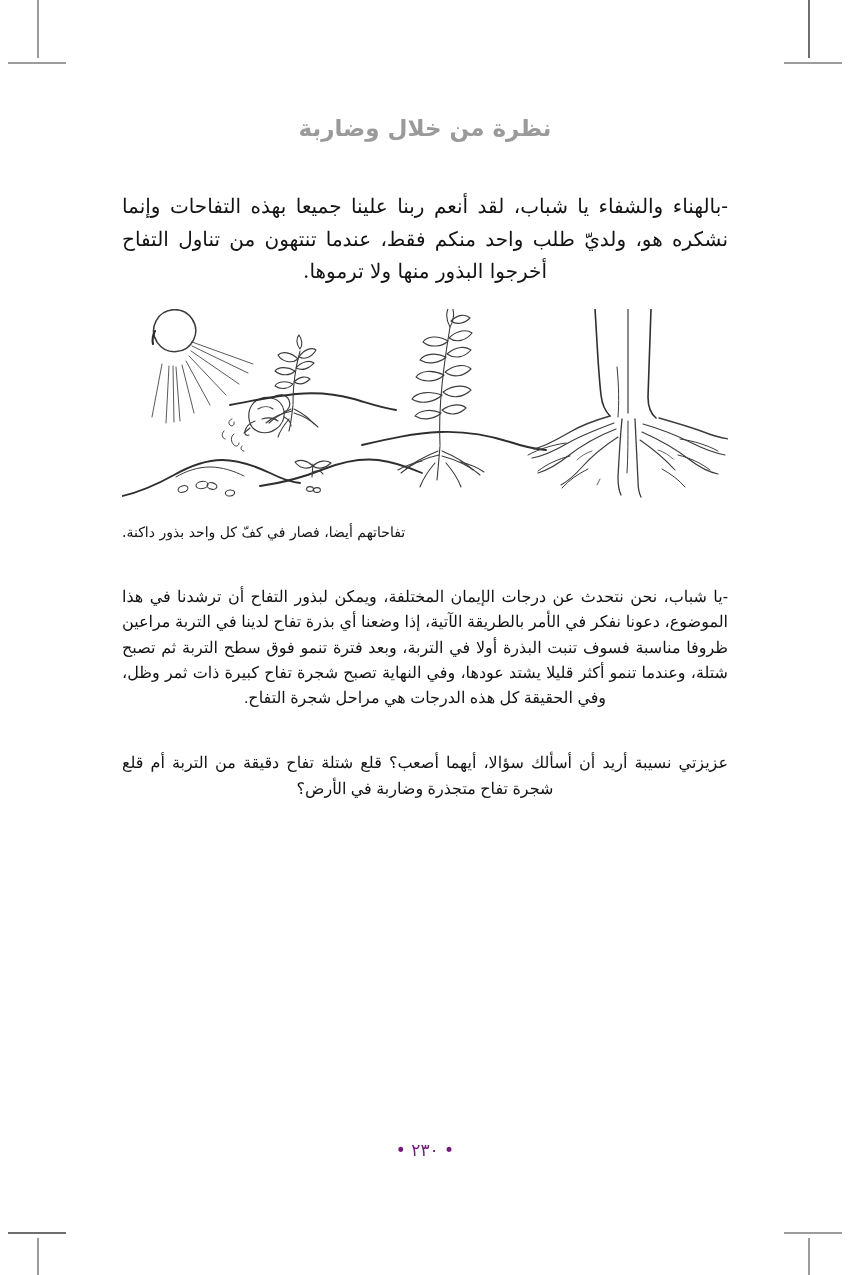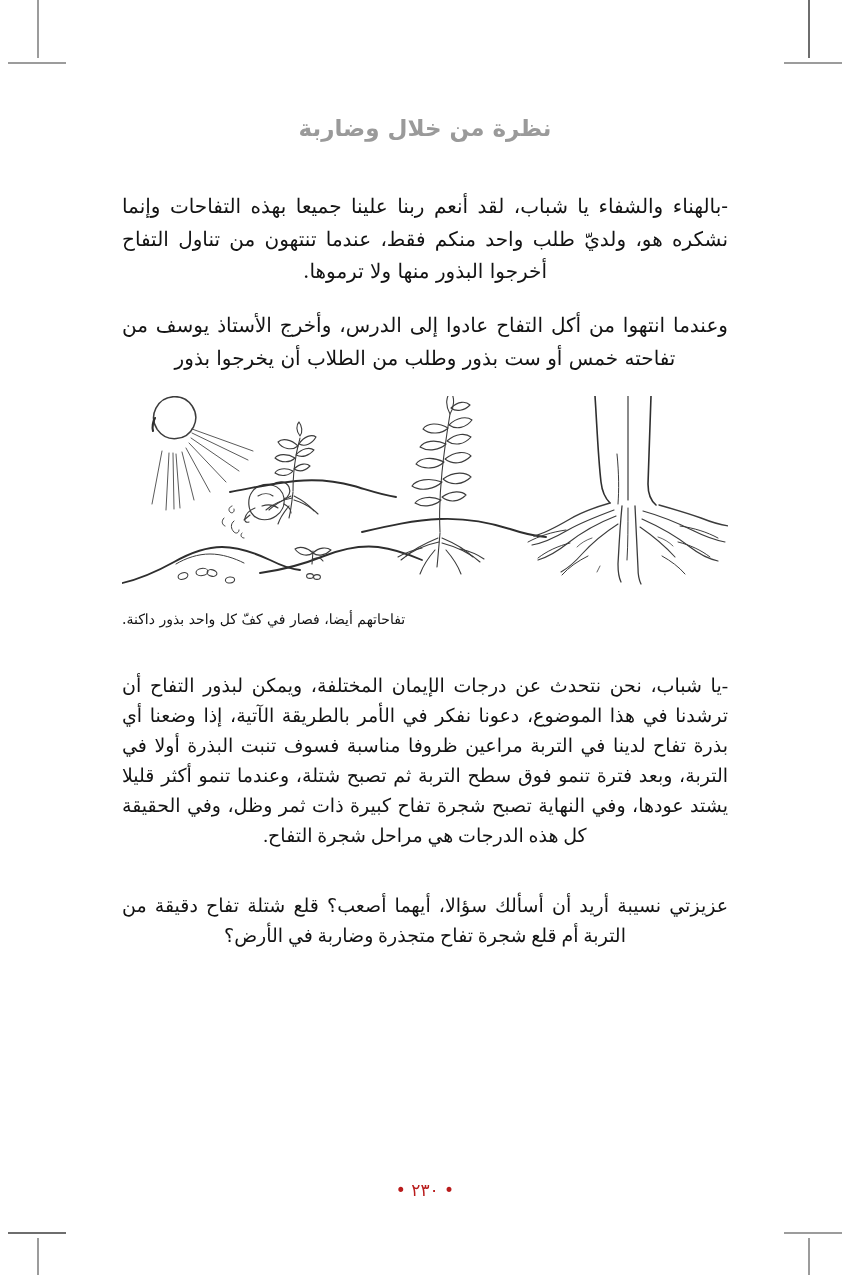--- a/index.html
+++ b/index.html
@@ -66,22 +66,22 @@
     font-size: 20px;
     line-height: 1.62;
     font-family: "DejaVu Serif", "Liberation Serif", serif;
   }
 
   p.para.serifed {
     font-family: "DejaVu Serif", "Liberation Serif", serif;
   }
   
   p.para.light {
-    font-family: Liberation Serif, serif;
-    font-size: 19px;
+    font-family: Liberation Sans, sans-serif;
+    font-size: 16px;
     line-height: 1.58;
     letter-spacing: -0.1px;
     margin-top: 40px;
   }
 
   .para-tail {
     margin: 0 0 20px 0;
     direction: rtl;
     text-align: left;
     color: #131313;
@@ -97,23 +97,23 @@
     height: 200px;
     position: relative;
   }
   .illustration svg { display: block; width: 100%; height: 100%; }
 
   
   .folio {
     position: absolute;
     left: 0;
     right: 0;
-    top: 1180px;
+    top: 1140px;
     text-align: center;
-    color: #b91c1c;
+    color: #701a75;
     font-size: 17px;
     letter-spacing: 4px;
     direction: rtl;
     font-family: "DejaVu Sans", "Liberation Sans", sans-serif;
   }
 </style>
 </head>
 <body>
 
 <div class="page">
@@ -126,21 +126,20 @@
   <div class="crop h crop-bl-h"></div>
   <div class="crop v crop-br-v"></div>
   <div class="crop h crop-br-h"></div>
 
   <div class="content">
 
     <h1 class="chapter-title">نظرة من خلال وضاربة</h1>
 
     <p class="para serifed">-بالهناء والشفاء يا شباب، لقد أنعم ربنا علينا جميعا بهذه التفاحات وإنما نشكره هو، ولديّ طلب واحد منكم فقط، عندما تنتهون من تناول التفاح أخرجوا البذور منها ولا ترموها.</p>
 
-    <p class="para serifed">وعندما انتهوا من أكل التفاح عادوا إلى الدرس، وأخرج الأستاذ يوسف من تفاحته خمس أو ست بذور وطلب من الطلاب أن يخرجوا بذور</p>
 
     <div class="illustration">
       <svg viewBox="0 0 606 200" xmlns="http://www.w3.org/2000/svg" fill="none" stroke="#3c3c3c" stroke-width="1.1" stroke-linecap="round" stroke-linejoin="round">
 
         <g>
           <path d="M35 33 a21 21 0 1 1 0.4 0.6" stroke-width="1.5"></path>
           <path d="M33 22 a19 19 0 0 0 -2 13" stroke-width="2.1" stroke="#2c2c2c"></path>
         </g>
 
         <g stroke-width="0.85">

